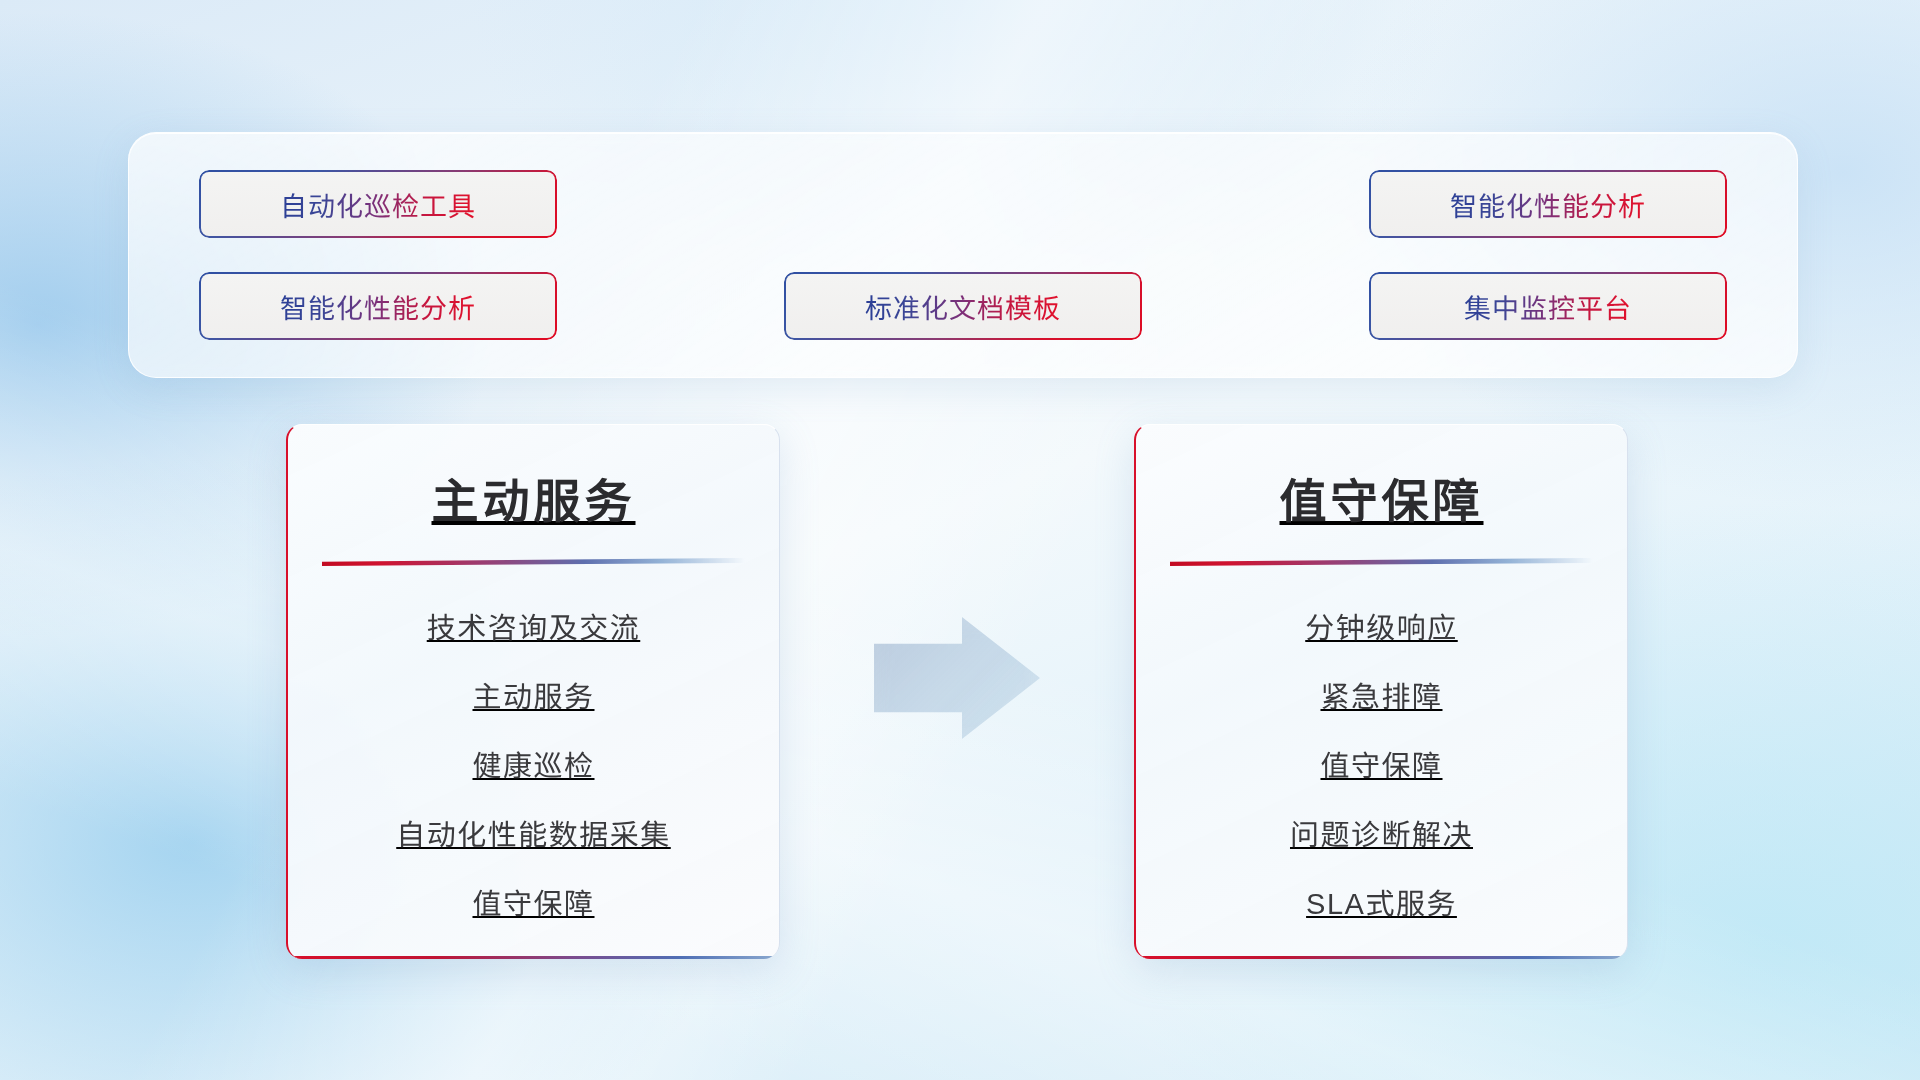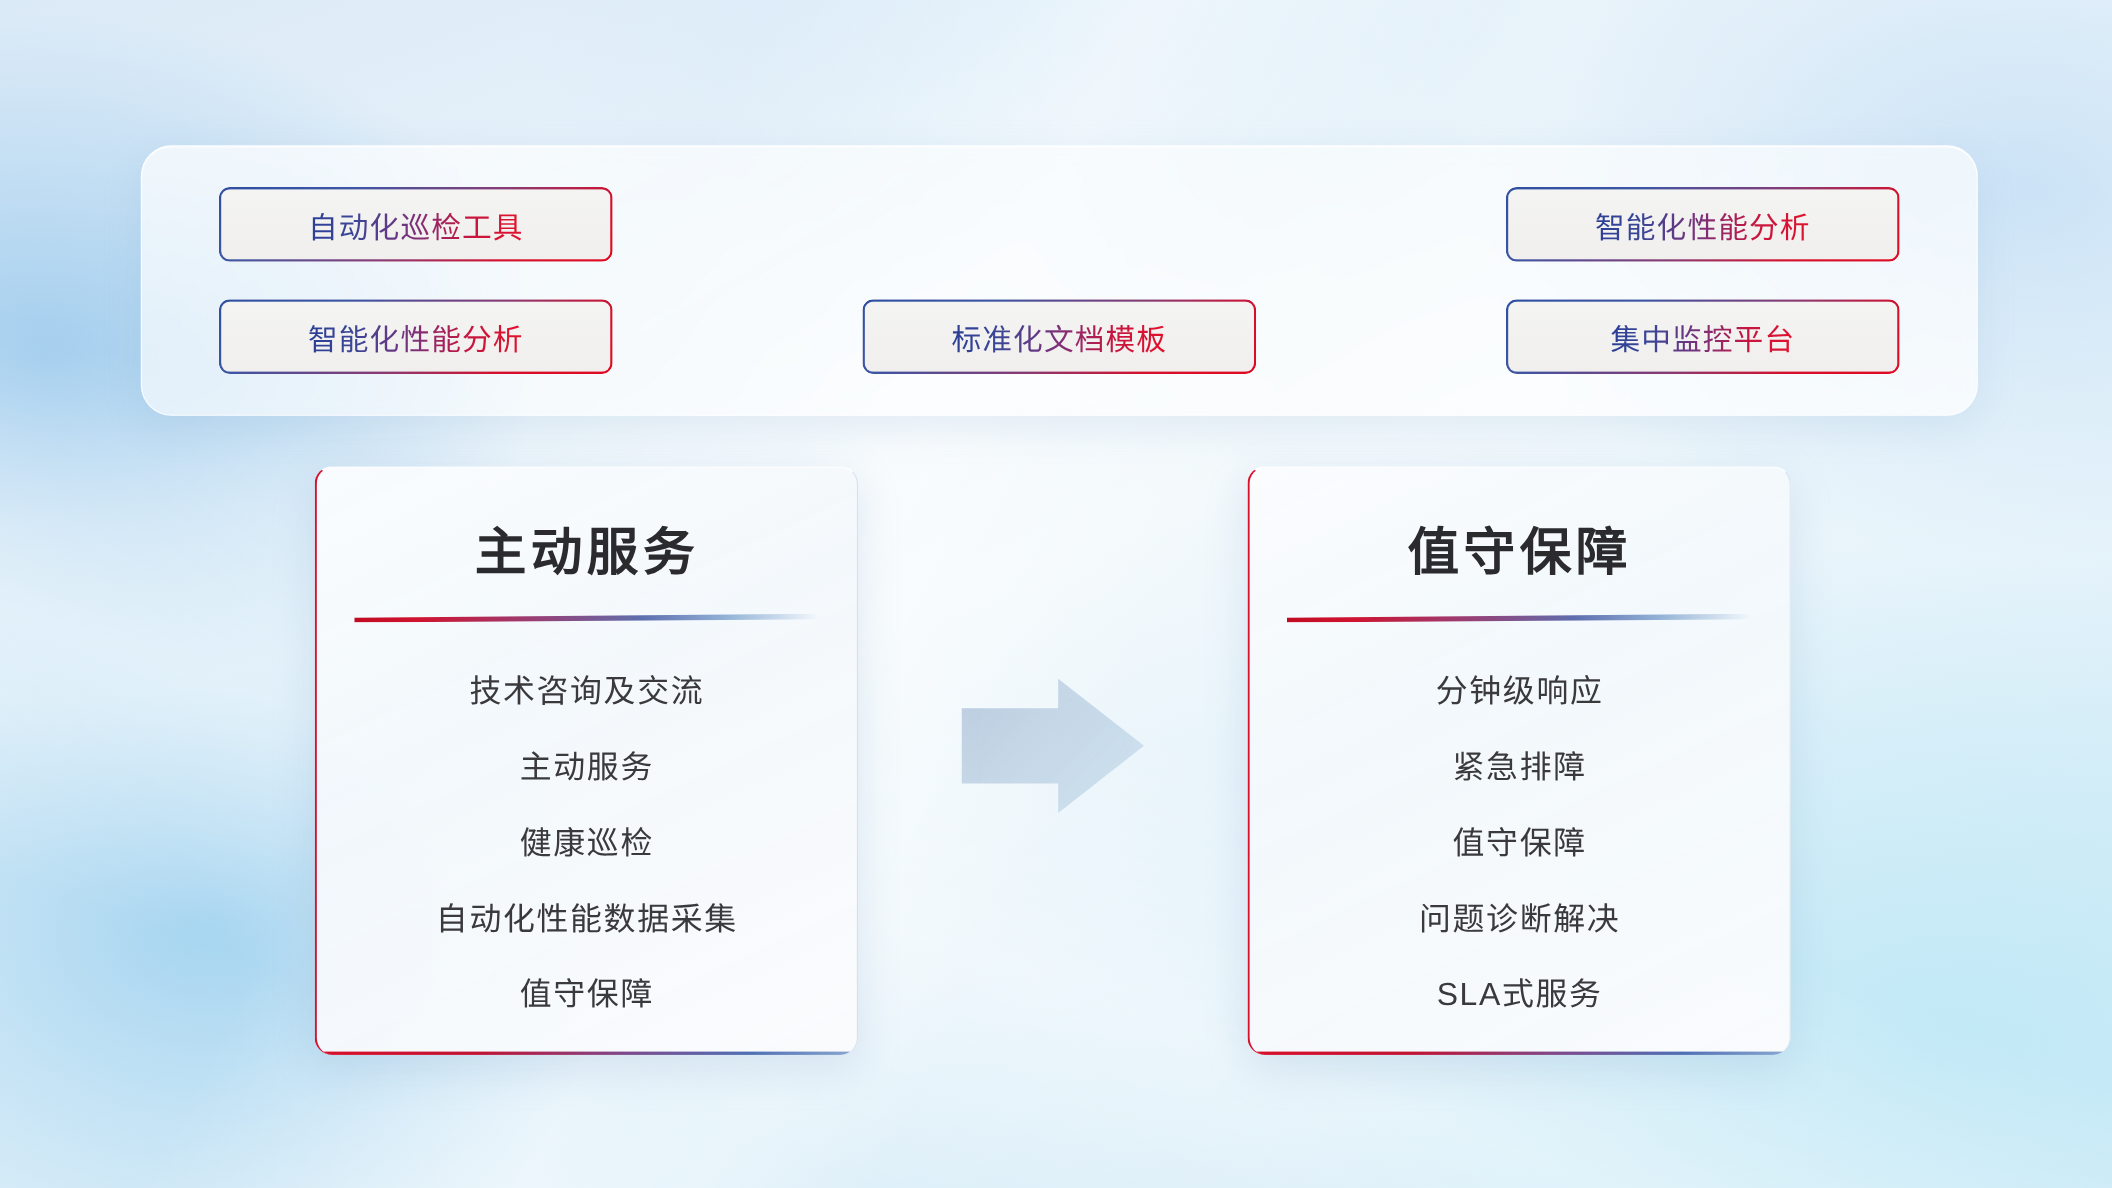--- a/index.html
+++ b/index.html
@@ -87,20 +87,21 @@
   .card{
     position:absolute;
     width:494px; height:535px;
     border-radius:16px;
     background:linear-gradient(155deg, rgba(250,252,254,0.96) 0%, rgba(243,248,252,0.95) 40%, rgba(250,251,253,0.97) 100%);
     border-left:2px solid #d8102b;
     border-right:1px solid rgba(190,205,225,0.55);
     border-top:1px solid rgba(255,255,255,0.95);
     box-shadow:0 12px 40px rgba(110,150,195,0.20);
     overflow:hidden;
+    text-decoration:underline;
   }
   
   .card::after{
     content:"";
     position:absolute; left:0; right:0; bottom:0; height:3px;
     background:linear-gradient(90deg,#d8102b 0%, #c01434 30%, #7b4b8e 58%, #4f6fb5 80%, #8ba9cf 100%);
   }
   .card-left { left:286px; top:424px; }
   .card-right{ left:1134px; top:424px; }
 

